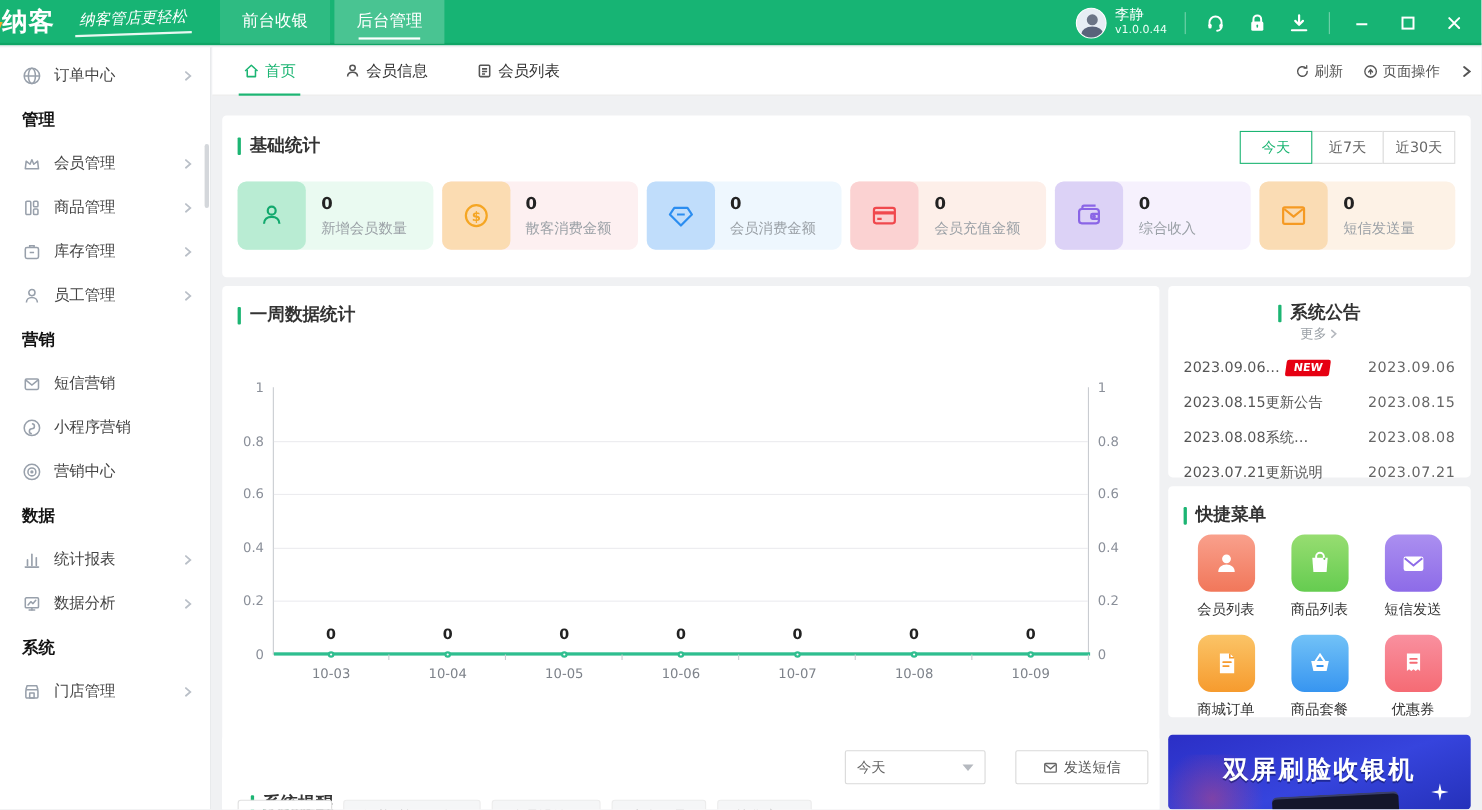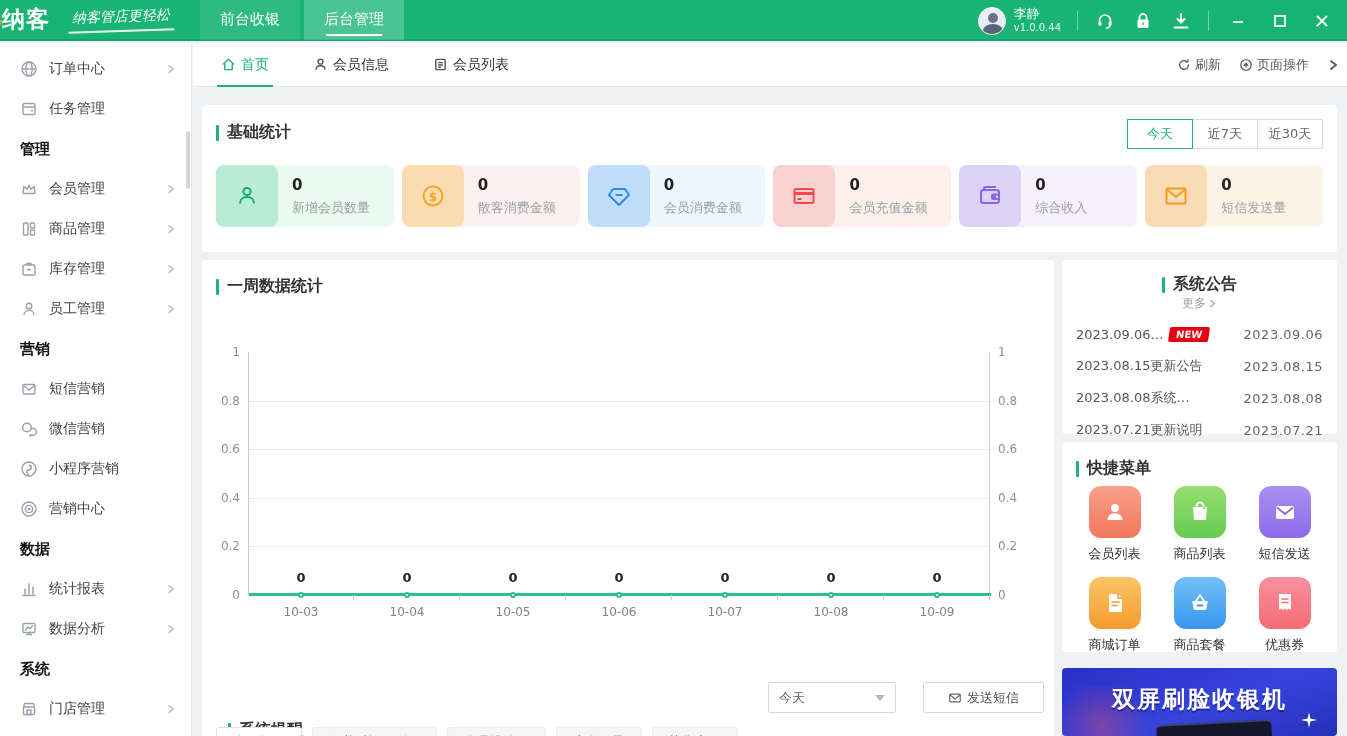--- a/index.html
+++ b/index.html
@@ -240,30 +240,20 @@
         </svg>
         </span>
       <span class="s-label">订单中心</span>
       <span class="s-arrow">
         <svg width="10" height="10" viewBox="0 0 10 10" fill="none" stroke="currentColor" stroke-width="1.6" stroke-linecap="round">
             <path d="M3 1.5 7 5 3 8.5"></path>
           </svg>
         </span>
     </div>
 
-    <div class="side-item">
-      <span class="s-ico">
-        <svg width="18" height="18" viewBox="0 0 18 18" fill="none" stroke="currentColor" stroke-width="1.4">
-          <rect x="3" y="3.5" width="12" height="11" rx="1.5"></rect>
-            <path d="M3 7h12"></path>
-            <path d="M11 10.5h2"></path>
-        </svg>
-        </span>
-      <span class="s-label">任务管理</span>
-    </div>
 
     <div class="side-section">管理</div>
 
     <div class="side-item">
       <span class="s-ico">
         <svg width="18" height="18" viewBox="0 0 18 18" fill="none" stroke="currentColor" stroke-width="1.4" stroke-linejoin="round">
           <path d="M3 13.5 3.8 6.5 7.3 9.3 9 5.2 10.7 9.3 14.2 6.5 15 13.5Z"></path>
         </svg>
         </span>
       <span class="s-label">会员管理</span>
@@ -326,29 +316,20 @@
     <div class="side-item">
       <span class="s-ico">
         <svg width="18" height="18" viewBox="0 0 18 18" fill="none" stroke="currentColor" stroke-width="1.4">
           <rect x="3" y="4.5" width="12" height="9.5" rx="1.2"></rect>
             <path d="m3.5 5.5 5.5 4.5 5.5-4.5"></path>
         </svg>
         </span>
       <span class="s-label">短信营销</span>
     </div>
 
-    <div class="side-item">
-      <span class="s-ico">
-        <svg width="18" height="18" viewBox="0 0 18 18" fill="none" stroke="currentColor" stroke-width="1.4">
-          <circle cx="7" cy="7.5" r="4.3"></circle>
-            <path d="M10.5 9.5a3.4 3.4 0 1 1 1.5 5.6l-2 .6.5-1.8"></path>
-        </svg>
-        </span>
-      <span class="s-label">微信营销</span>
-    </div>
 
     <div class="side-item">
       <span class="s-ico">
         <svg width="18" height="18" viewBox="0 0 18 18" fill="none" stroke="currentColor" stroke-width="1.4">
           <circle cx="9" cy="9" r="7"></circle>
             <path d="M9 5.2a2.3 2.3 0 0 1 0 4.6 2.3 2.3 0 0 0 0 4.6"></path>
         </svg>
         </span>
       <span class="s-label">小程序营销</span>
     </div>

